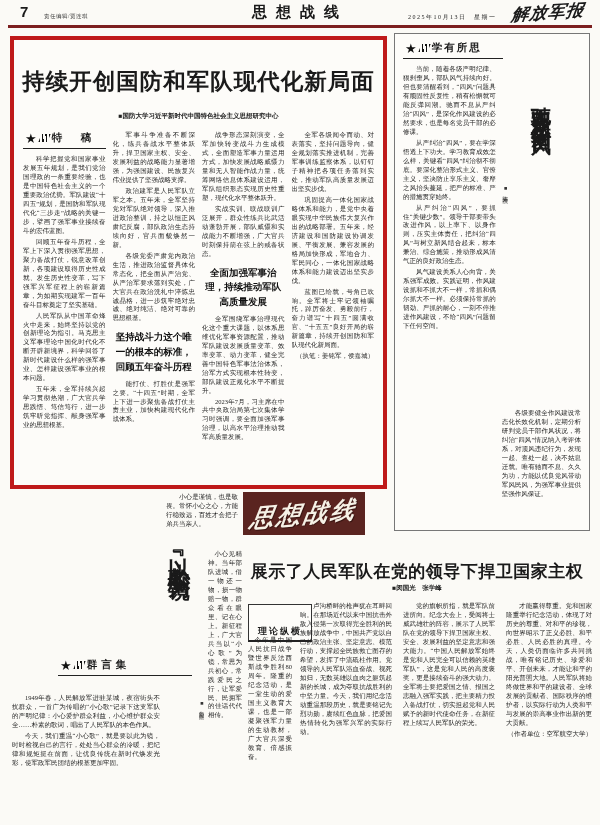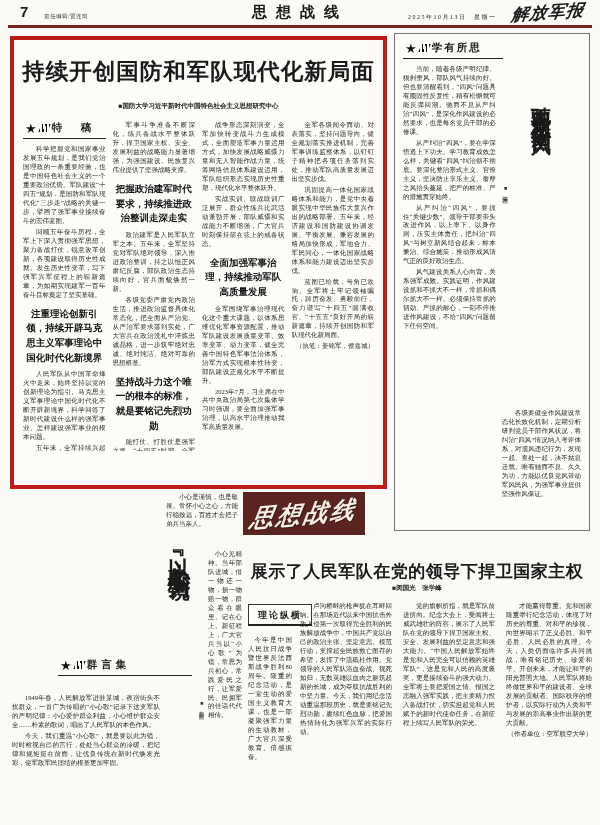--- a/index.html
+++ b/index.html
@@ -24,21 +24,21 @@
   .credit{font-size:6.5px;text-align:right;margin:2px 0 0;color:#262626;}
 
   
   .badge{display:flex;align-items:center;gap:3px;border-bottom:1px solid #222;padding:0 2px 3px;margin-bottom:6px;}
   .badge .star{font-size:13px;line-height:1;color:#111;}
   .badge .flair{width:9px;height:8px;background:repeating-linear-gradient(65deg,#111 0 1.4px,transparent 1.4px 3.4px);transform:skewX(-22deg);}
   .badge .blabel{font-family:"Liberation Sans",sans-serif;font-weight:bold;font-size:10.5px;letter-spacing:4px;white-space:nowrap;}
 
   
   .main-box{position:absolute;left:10px;top:36px;width:369px;height:445px;border:4px solid #bf1a1a;background:#fdfcf9;padding:0;}
-  .main-headline{margin-top:16px;text-align:center;font-family:"Liberation Sans",sans-serif;font-weight:bold;font-size:22.5px;letter-spacing:1px;}
+  .main-headline{margin-top:26px;text-align:center;font-family:"Liberation Sans",sans-serif;font-weight:bold;font-size:22.5px;letter-spacing:1px;}
   .main-byline{text-align:center;margin-top:11px;font-size:6.5px;font-weight:bold;color:#222;}
   .main-cols{display:flex;gap:7px;padding:10px 9px 4px;height:330px;overflow:hidden;}
   .main-col{flex:1;overflow:hidden;}
 
   
   .study-box{position:absolute;left:394px;top:33px;width:196px;height:498px;border:1px solid #777;background:#fdfcf9;padding:7px 8px;box-sizing:border-box;}
   .study-flex{display:flex;gap:6px;margin-top:4px;height:452px;overflow:hidden;}
   .study-left{width:96px;overflow:hidden;}
   .study-right{width:82px;position:relative;}
   .v-headline{writing-mode:vertical-rl;text-orientation:upright;font-family:"Liberation Sans",sans-serif;font-weight:bold;font-size:20px;letter-spacing:3px;height:312px;margin:26px auto 0;line-height:1.1;}
@@ -58,21 +58,21 @@
   .mirror-colwrap{position:absolute;left:208px;top:550px;width:34px;height:268px;overflow:hidden;}
   .mirror-colwrap .body-p{text-indent:1em;}
 
   
   .voices-badge{position:absolute;left:58px;top:658px;width:130px;}
   .voices-text{position:absolute;left:12px;top:694px;width:148px;height:128px;overflow:hidden;}
 
   
   .mem-headline{position:absolute;left:246px;top:546px;width:342px;text-align:center;font-family:"Liberation Sans",sans-serif;font-weight:bold;font-size:17px;letter-spacing:.5px;}
   .mem-authors{position:absolute;left:246px;top:584px;width:342px;text-align:center;font-size:6.5px;font-weight:bold;color:#222;}
-  .mem-rubric{position:absolute;left:248px;top:604px;font-family:"Liberation Sans",sans-serif;font-weight:bold;font-size:9px;letter-spacing:2px;border:1px solid #333;border-bottom:2.5px solid #222;padding:4px 9px 2px;background:#fdfcf9;}
+  .mem-rubric{position:absolute;left:248px;top:604px;font-family:"Liberation Sans",sans-serif;font-weight:bold;font-size:9px;letter-spacing:2px;border:1px solid #333;border-bottom:2.5px solid #222;padding:20px 9px 2px;background:#fdfcf9;}
   .mem-colA{position:absolute;left:248px;top:636px;width:44px;height:186px;overflow:hidden;}
   .mem-colA .body-p{text-indent:1em;}
   .mem-colB{position:absolute;left:300px;top:602px;width:92px;height:220px;overflow:hidden;}
   .mem-colC{position:absolute;left:403px;top:602px;width:92px;height:220px;overflow:hidden;}
   .mem-colD{position:absolute;left:506px;top:602px;width:86px;height:220px;overflow:hidden;}
 </style>
 </head>
 <body>
 
 <div id="page">
@@ -92,32 +92,30 @@
     <div class="main-cols">
       <div class="main-col">
         <div class="badge">
           <span class="star">★</span>
           <span class="flair"></span>
           <span class="blabel">特　稿</span>
         </div>
         <div>
             <p class="body-p">科学把握党和国家事业发展五年规划，是我们党治国理政的一条重要经验，也是中国特色社会主义的一个重要政治优势。军队建设“十四五”规划，是国防和军队现代化“三步走”战略的关键一步，擘画了强军事业接续奋斗的宏伟蓝图。</p>
             <p class="body-p">回顾五年奋斗历程，全军上下深入贯彻强军思想，聚力备战打仗，锐意改革创新，各项建设取得历史性成就、发生历史性变革，写下强军兴军征程上的崭新篇章，为如期实现建军一百年奋斗目标奠定了坚实基础。</p>
-            <h4 class="sub-head">注重理论创新引领，持续开辟马克思主义军事理论中国化时代化新境界</h4>
             <p class="body-p">人民军队从中国革命烽火中走来，始终坚持以党的创新理论为指引。马克思主义军事理论中国化时代化不断开辟新境界，科学回答了新时代建设什么样的强军事业、怎样建设强军事业的根本问题。</p>
             <p class="body-p">五年来，全军持续兴起学习贯彻热潮，广大官兵学思践悟、笃信笃行，进一步筑牢听党指挥、献身强军事业的思想根基。</p>
           </div>
       </div>
       <div class="main-col">
         <div>
             <p class="body-p">军事斗争准备不断深化，练兵备战水平整体跃升，捍卫国家主权、安全、发展利益的战略能力显著增强，为强国建设、民族复兴伟业提供了坚强战略支撑。</p>
-            <h4 class="sub-head">把握政治建军时代要求，持续推进政治整训走深走实</h4>
             <p class="body-p">政治建军是人民军队立军之本。五年来，全军坚持党对军队绝对领导，深入推进政治整训，持之以恒正风肃纪反腐，部队政治生态持续向好，官兵面貌焕然一新。</p>
             <p class="body-p">各级党委严肃党内政治生活，推进政治监督具体化常态化，把全面从严治党、从严治军要求落到实处，广大官兵在政治洗礼中淬炼忠诚品格，进一步筑牢绝对忠诚、绝对纯洁、绝对可靠的思想根基。</p>
-            <h4 class="sub-head">坚持战斗力这个唯一的根本的标准，就是要铭记先烈功勋</h4>
+            <h4 class="sub-head">坚持战斗力这个唯一的根本的标准，回顾五年奋斗历程</h4>
             <p class="body-p">能打仗、打胜仗是强军之要。“十四五”时期，全军上下进一步聚焦备战打仗主责主业，加快构建现代化作战体系。</p>
           </div>
       </div>
       <div class="main-col">
         <div>
             <p class="body-p">战争形态深刻演变，全军加快转变战斗力生成模式，全面塑造军事力量运用方式，加快发展战略威慑力量和无人智能作战力量，统筹网络信息体系建设运用，军队组织形态实现历史性重塑，现代化水平整体跃升。</p>
             <p class="body-p">实战实训、联战联训广泛展开，群众性练兵比武活动蓬勃开展，部队威慑和实战能力不断增强，广大官兵时刻保持箭在弦上的戒备状态。</p>
             <h4 class="sub-head">全面加强军事治理，持续推动军队高质量发展</h4>
             <p class="body-p">全军围绕军事治理现代化这个重大课题，以体系思维优化军事资源配置，推动军队建设发展质量变革、效率变革、动力变革，健全完善中国特色军事法治体系，治军方式实现根本性转变，部队建设正规化水平不断提升。</p>
             <p class="body-p">2023年7月，习主席在中共中央政治局第七次集体学习时强调，要全面加强军事治理，以高水平治理推动我军高质量发展。</p>

